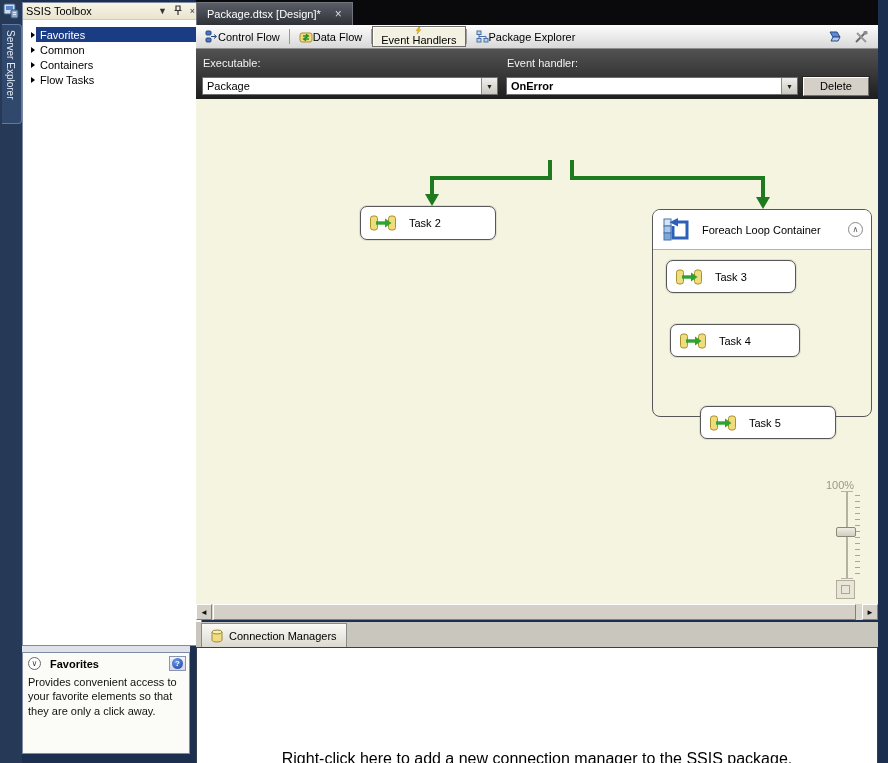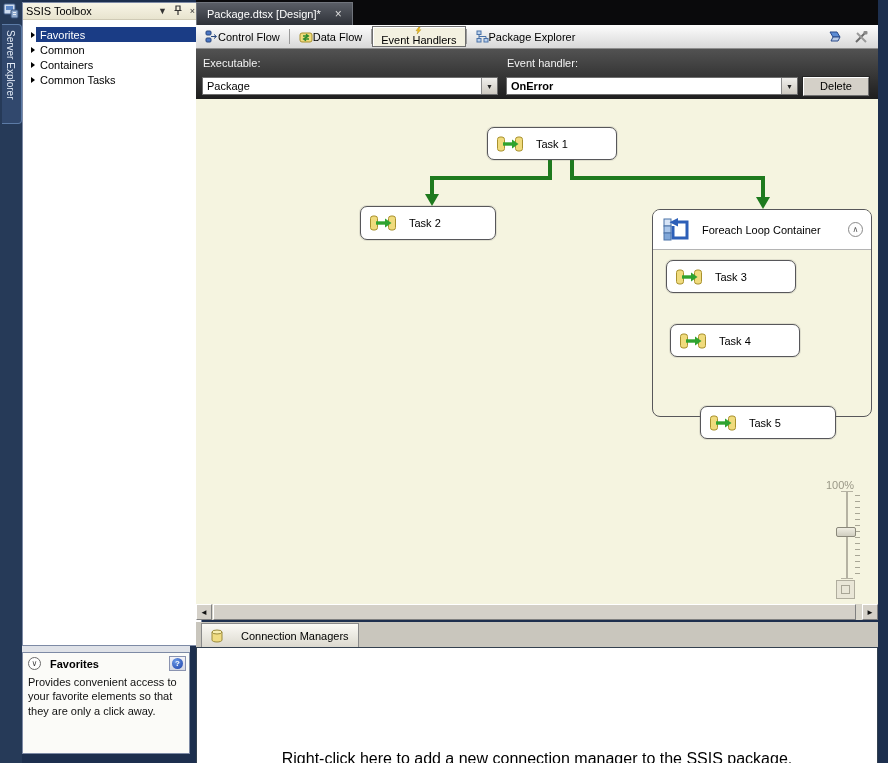--- a/index.html
+++ b/index.html
@@ -110,21 +110,21 @@
   .sb-btn { position:absolute; top:0; width:16px; height:16px; background:#d4d0c8;
     border:1px solid; border-color:#ffffff #808080 #808080 #ffffff; font-size:8px; color:#111;
     display:flex; align-items:center; justify-content:center; }
   .sb-left { left:0; } .sb-right { right:0; }
   .sb-thumb { position:absolute; left:17px; right:22px; top:0; height:16px; background:#d4d0c8;
     border:1px solid; border-color:#ffffff #808080 #808080 #ffffff; }
 
   
   .conn-row { position:absolute; left:0; top:622px; width:682px; height:25px; background:#c9c6bd; }
   .conn-tab { position:absolute; left:5px; top:1px; height:24px; background:linear-gradient(#fbfaf5,#dcd9cf);
-    border:1px solid #8a8a8a; border-bottom:none; display:flex; align-items:center; gap:18px; padding:0 9px;
+    border:1px solid #8a8a8a; border-bottom:none; display:flex; align-items:center; gap:6px; padding:0 9px;
     font-size:11px; color:#000; }
   .conn-area { position:absolute; left:0; top:647px; width:682px; height:122px; background:#fff;
     border:1px solid #33404f; display:flex; align-items:flex-end; justify-content:center; font-size:16px; color:#000; }
 </style>
 </head>
 <body>
 
 <div class="server-strip">
   <svg class="server-icon" viewBox="0 0 16 16">
     <rect x="1" y="1" width="11" height="10" rx="1" fill="#cfdcef" stroke="#44618c"></rect>
@@ -159,21 +159,21 @@
     <div class="tb-item">
       <span class="tb-arrow"></span>
       <span class="tb-label">Common</span>
     </div>
     <div class="tb-item">
       <span class="tb-arrow"></span>
       <span class="tb-label">Containers</span>
     </div>
     <div class="tb-item">
       <span class="tb-arrow"></span>
-      <span class="tb-label">Common Tasks</span>
+      <span class="tb-label">Flow Tasks</span>
     </div>
   </div>
 </div>
 
 <div class="splitter"></div>
 
 <div class="fav-panel">
   <div class="fav-header">
     <span class="fav-chevron">∨</span>
     <span class="fav-title">Favorites</span>
@@ -268,31 +268,20 @@
         <polyline points="571,273 571,297"></polyline>
       </g>
       <g fill="#1e7a1e" stroke="none">
         <polygon points="229,95 243,95 236,107"></polygon>
         <polygon points="560,98 574,98 567,110"></polygon>
         <polygon points="529,213 543,213 536,225"></polygon>
         <polygon points="564,295 578,295 571,307"></polygon>
       </g>
     </svg>
 
-    <div class="task t1">
-      <span class="ticon">
-        <svg width="26" height="16" viewBox="0 0 26 16">
-          <rect x="0.5" y="1" width="7" height="14" rx="2.5" fill="#f0db7d" stroke="#a8912e"></rect>
-          <rect x="18.5" y="1" width="7" height="14" rx="2.5" fill="#f0db7d" stroke="#a8912e"></rect>
-          <path d="M6 8h11" stroke="#2fa32f" stroke-width="3.4"></path>
-          <polygon points="15,3.6 21.5,8 15,12.4" fill="#2fa32f"></polygon>
-        </svg>
-      </span>
-      <span class="task-label">Task 1</span>
-    </div>
 
     <div class="task t2">
       <span class="ticon">
         <svg width="26" height="16" viewBox="0 0 26 16">
           <rect x="0.5" y="1" width="7" height="14" rx="2.5" fill="#f0db7d" stroke="#a8912e"></rect>
           <rect x="18.5" y="1" width="7" height="14" rx="2.5" fill="#f0db7d" stroke="#a8912e"></rect>
           <path d="M6 8h11" stroke="#2fa32f" stroke-width="3.4"></path>
           <polygon points="15,3.6 21.5,8 15,12.4" fill="#2fa32f"></polygon>
         </svg>
       </span>

